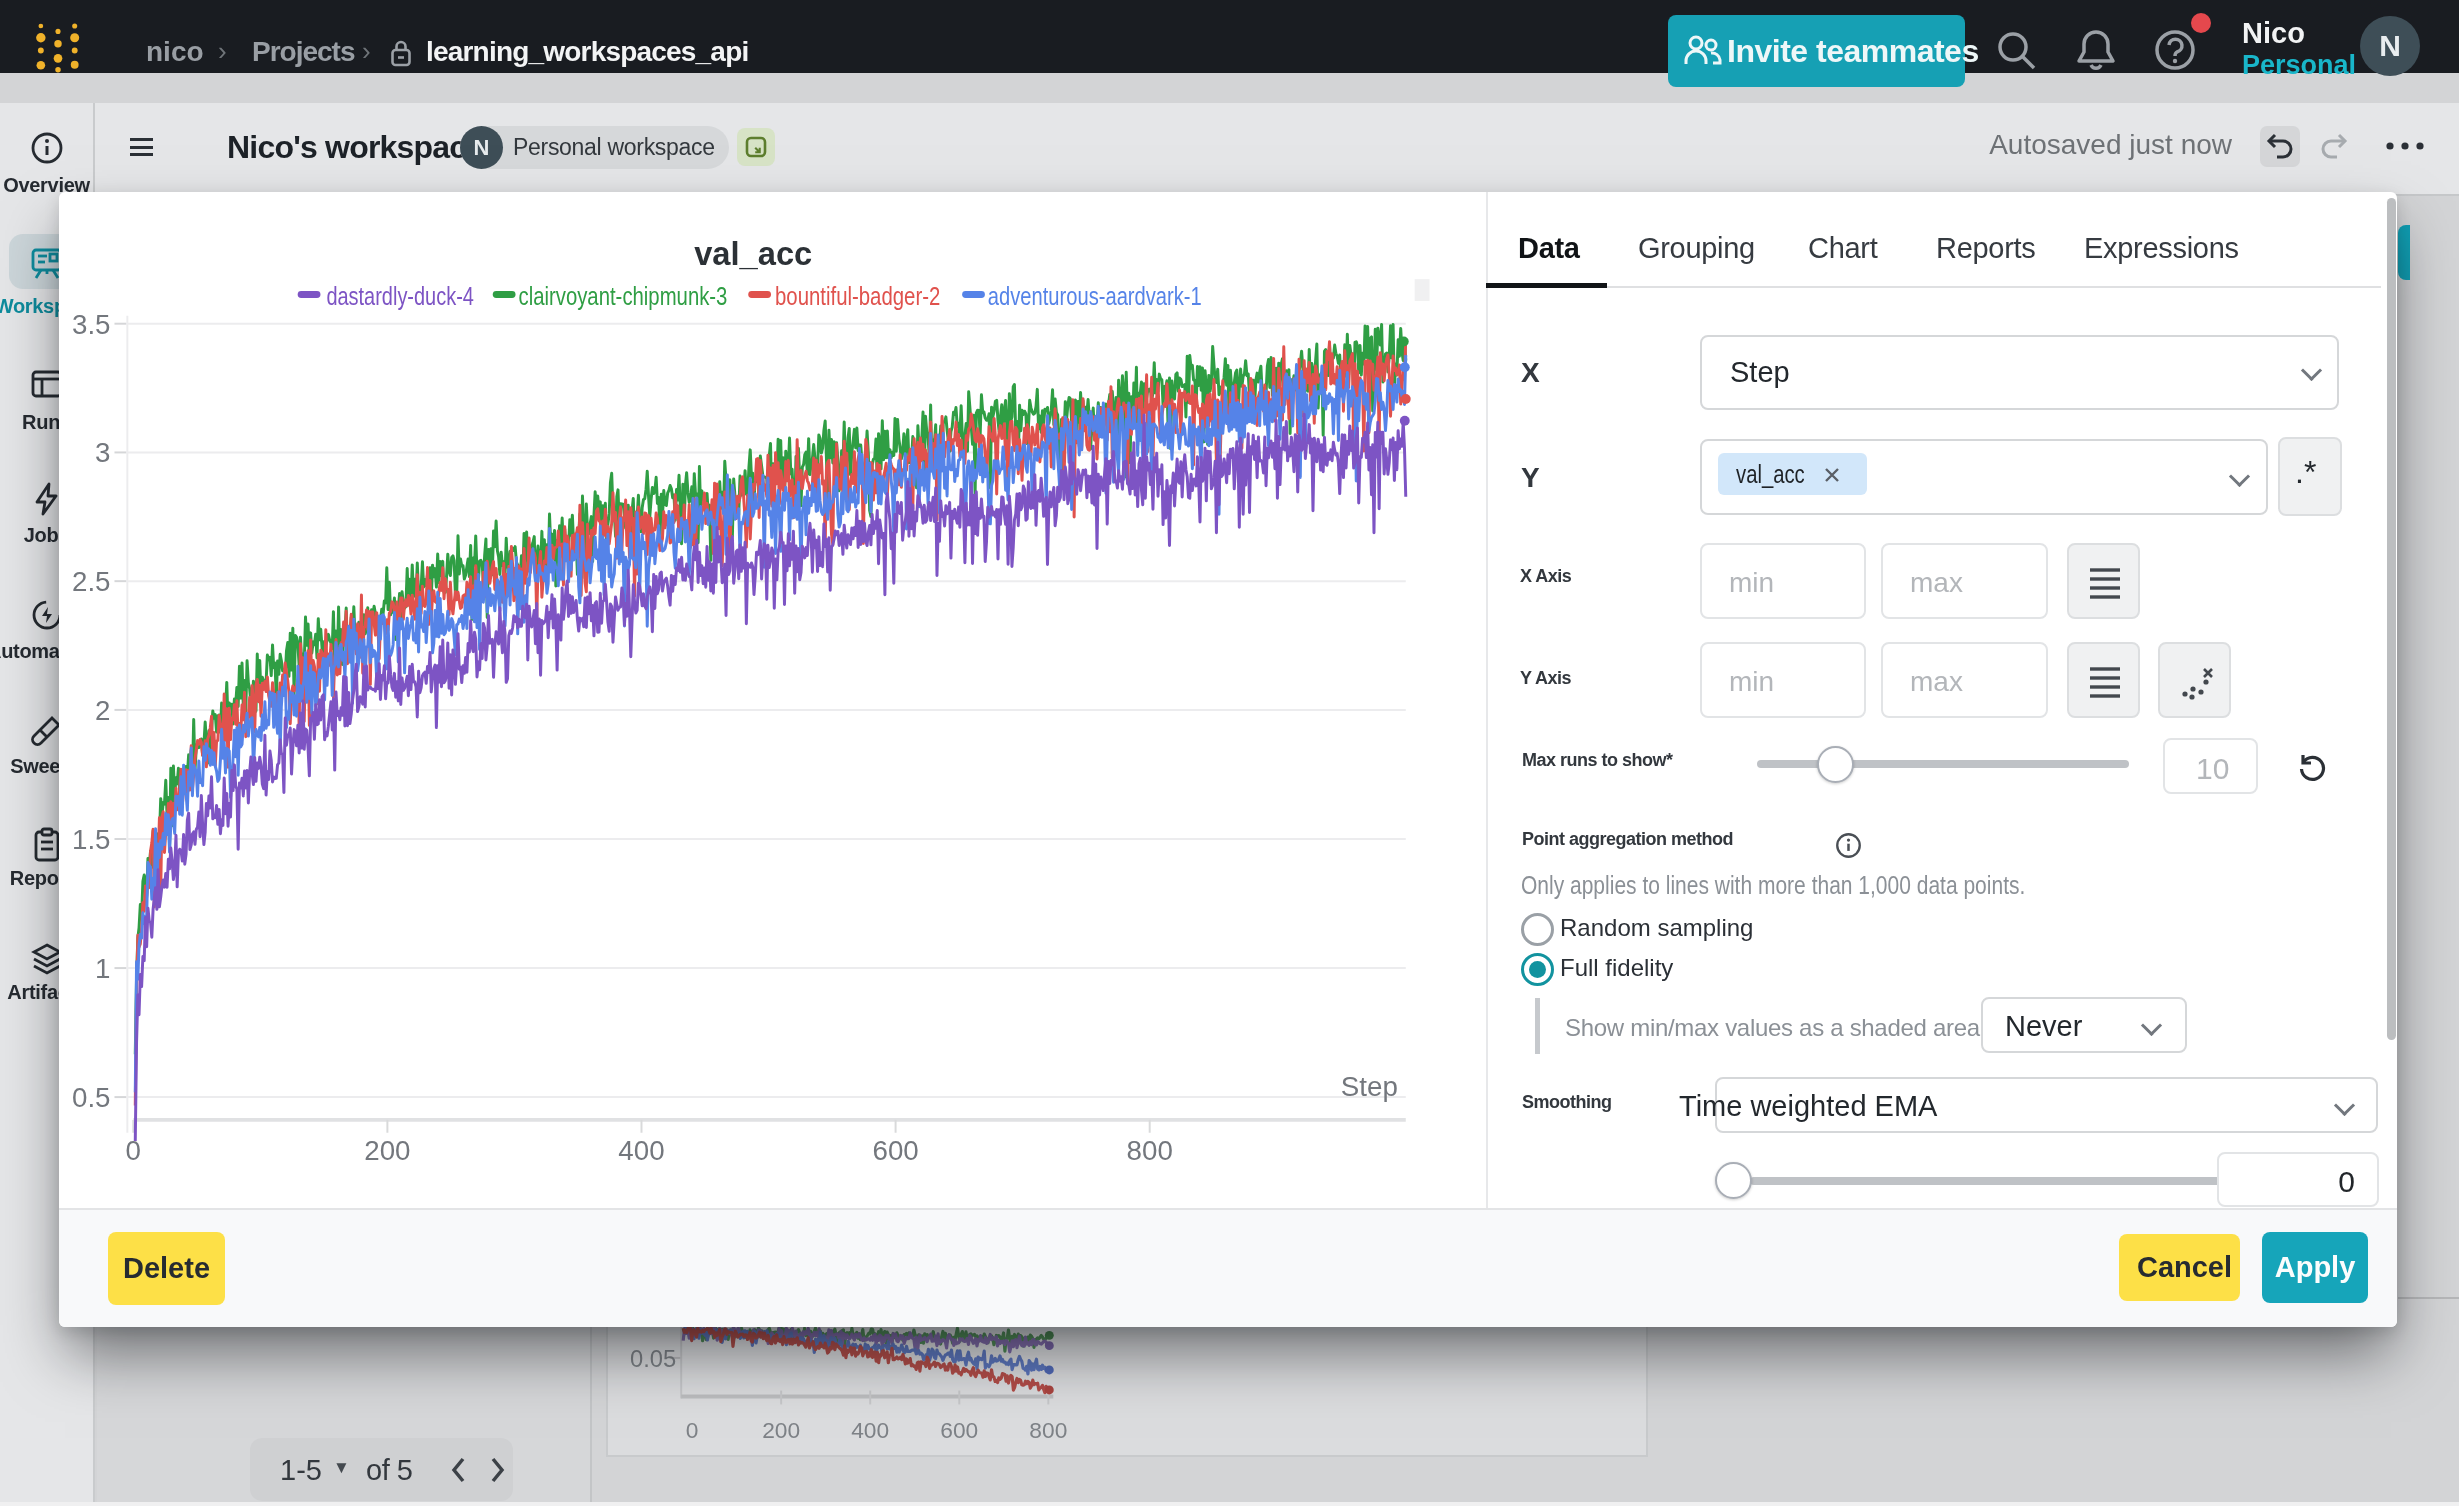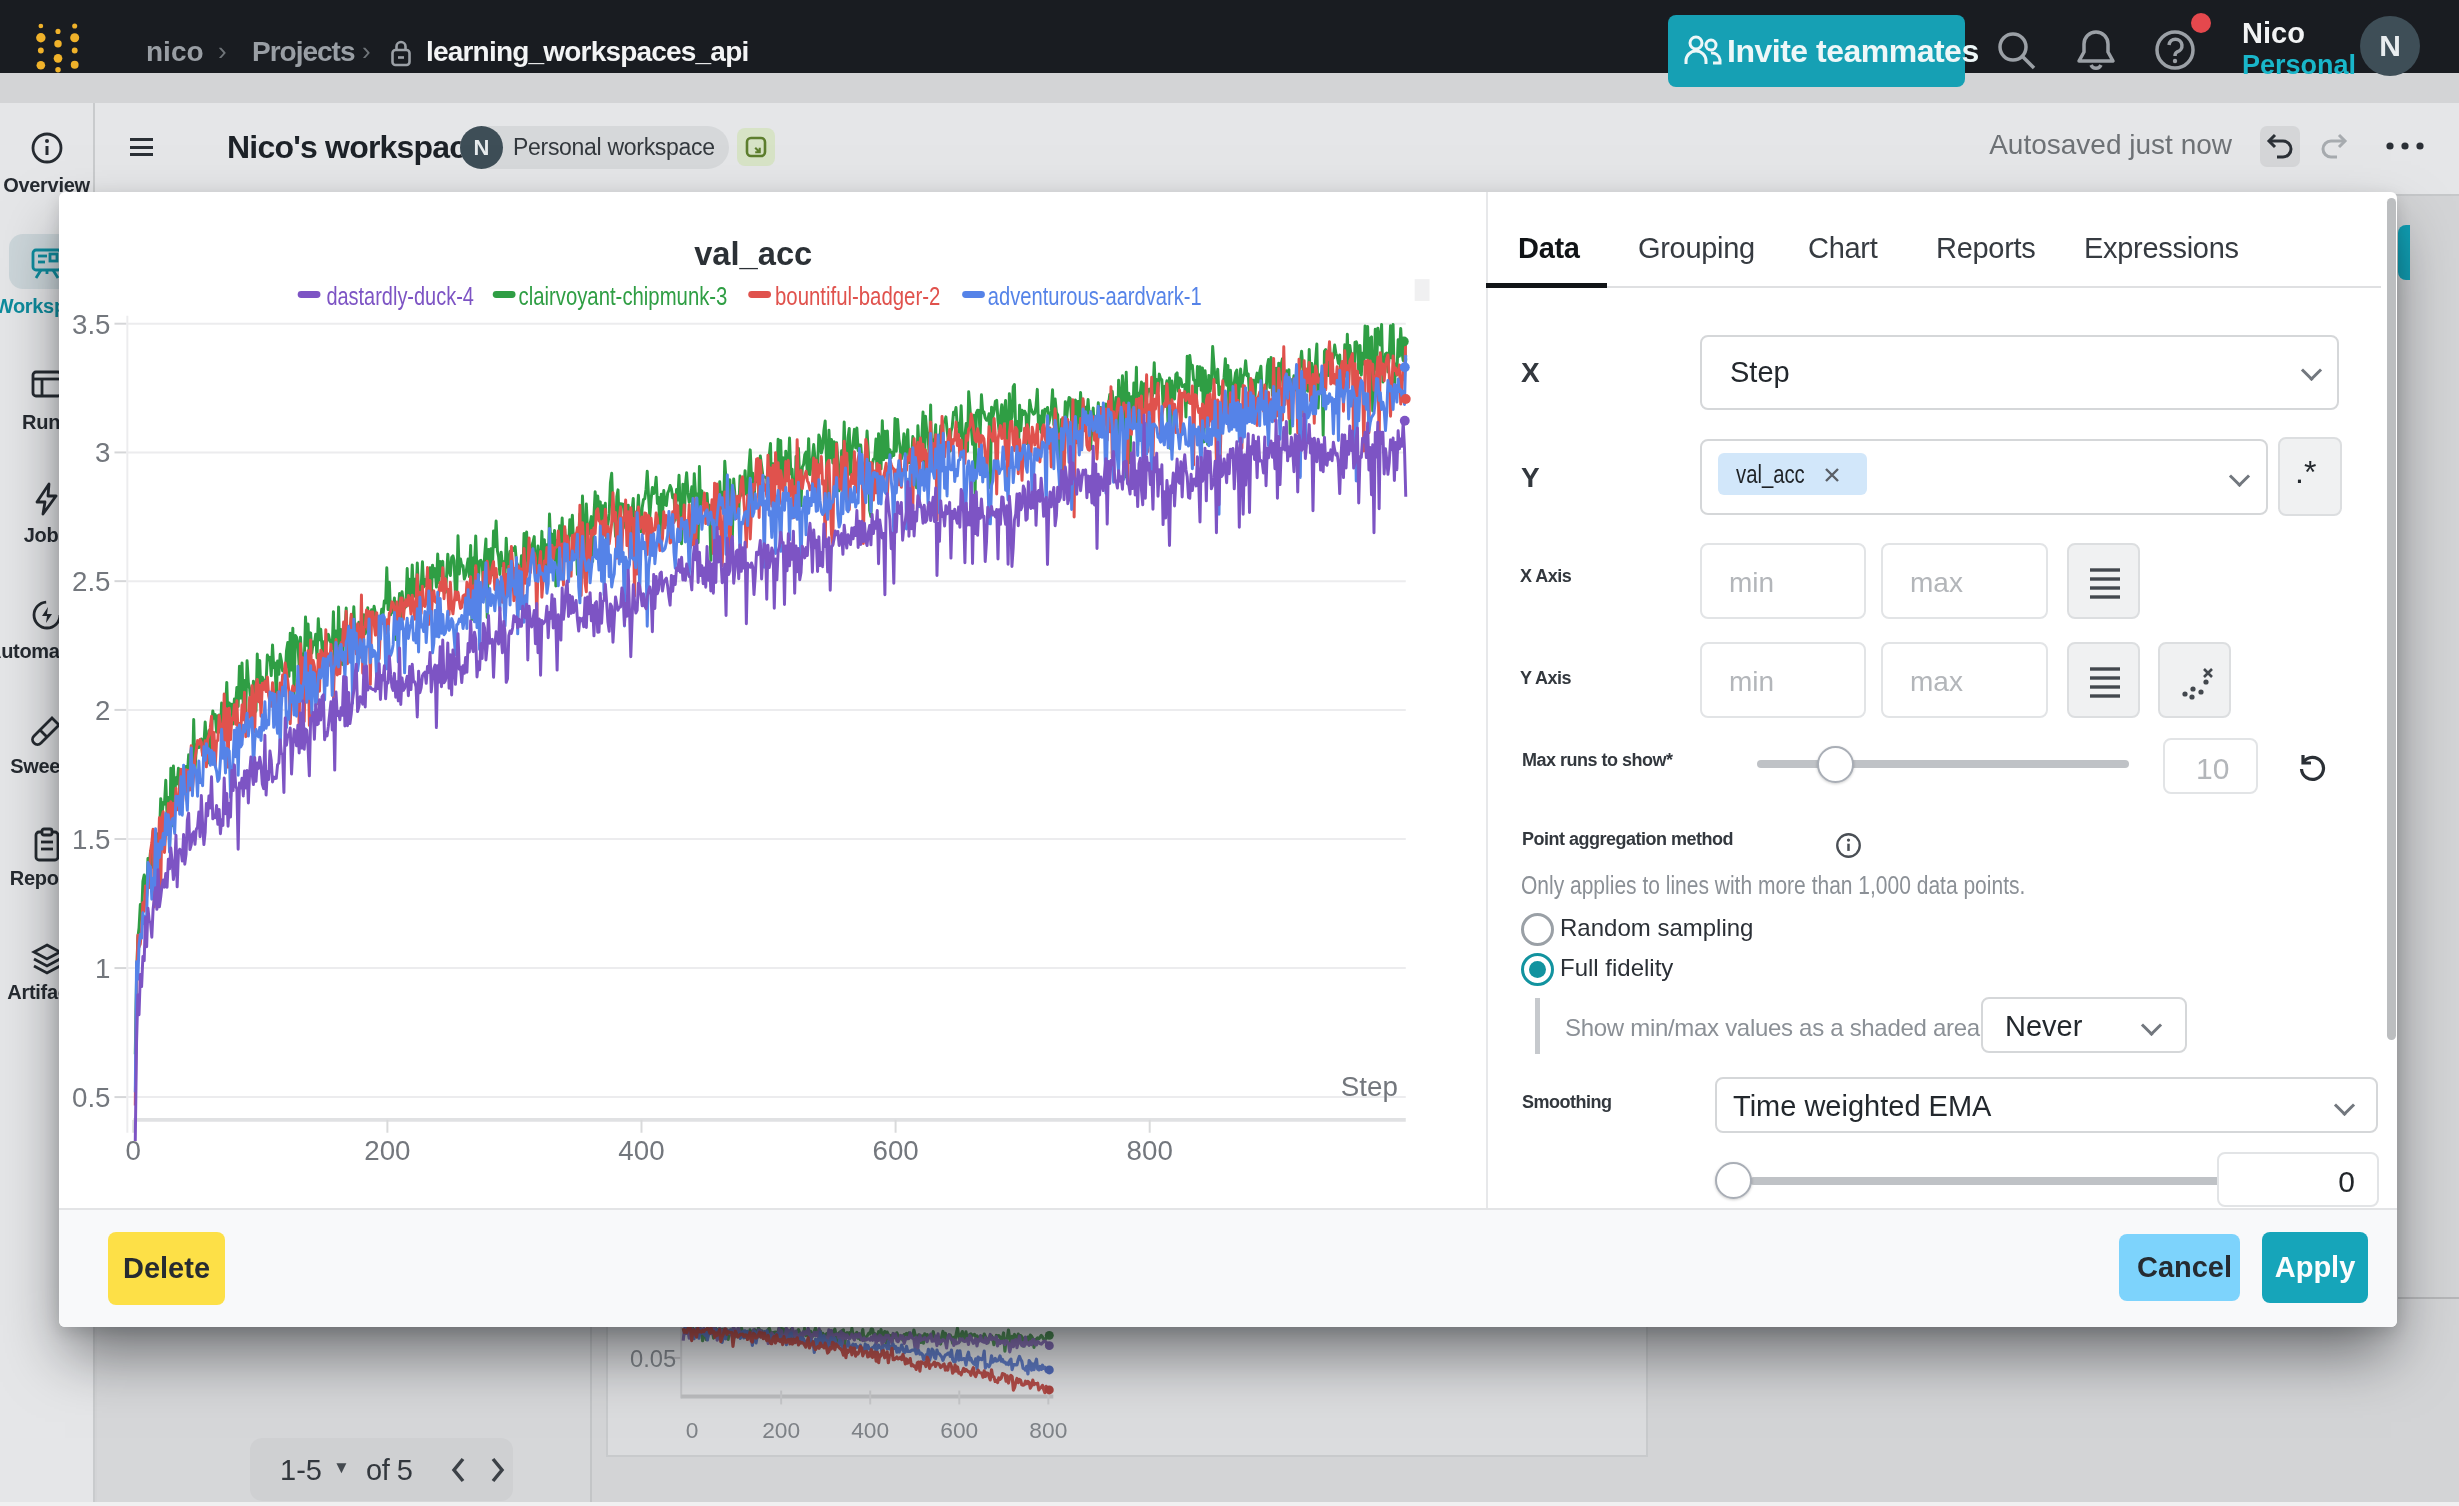--- a/index.html
+++ b/index.html
@@ -395,28 +395,28 @@
  <div class="rtext" style="left:1501px;top:762px;">Full fidelity</div>
 
  <div class="abs" style="left:1476px;top:806px;width:5px;height:56px;background:#c6c9cd;"></div>
  <div class="gtext" style="left:1506px;top:822px;font-size:24px;letter-spacing:-0.3px;">Show min/max values as a shaded area</div>
  <div class="selbox" style="left:1922px;top:805px;width:206px;height:56px;"></div>
  <div class="seltext" style="left:1946px;top:818px;">Never</div>
  <div class="chev" style="left:2085px;top:826px;"></div>
 
  <div class="flabel" style="left:1463px;top:900px;">Smoothing</div>
  <div class="selbox" style="left:1656px;top:885px;width:663px;height:56px;"></div>
- <div class="seltext" style="left:1674px;top:898px;">Time weighted EMA</div>
+ <div class="seltext" style="left:1620px;top:898px;">Time weighted EMA</div>
  <div class="chev" style="left:2278px;top:906px;"></div>
 
  <div class="track" style="left:1691px;top:985px;width:486px;"></div>
  <div class="knob" style="left:1656px;top:970px;"></div>
  <div class="inbox" style="left:2158px;top:960px;width:162px;height:55px;color:#22262a;">
       <span style="position:absolute;right:22px;top:11px;font-size:30px;">0</span>
     </div>
 
  <div id="scrollthumb"></div>
  <div id="footer"></div>
  <div class="btn" style="left:49px;top:1040px;width:117px;height:73px;background:#fde047;color:#262b31;line-height:73px;">Delete</div>
- <div class="btn" style="left:2060px;top:1042px;width:121px;height:67px;background:#7dd3fc;color:#262b31;line-height:67px;padding-left:10px;">Cancel</div>
+ <div class="btn" style="left:2060px;top:1042px;width:121px;height:67px;background:#fde047;color:#262b31;line-height:67px;padding-left:10px;">Cancel</div>
  <div class="btn" style="left:2203px;top:1040px;width:106px;height:71px;background:#16a5ba;color:#fbfdfd;line-height:71px;">Apply</div>
 </div>
 
 
 </body></html>

